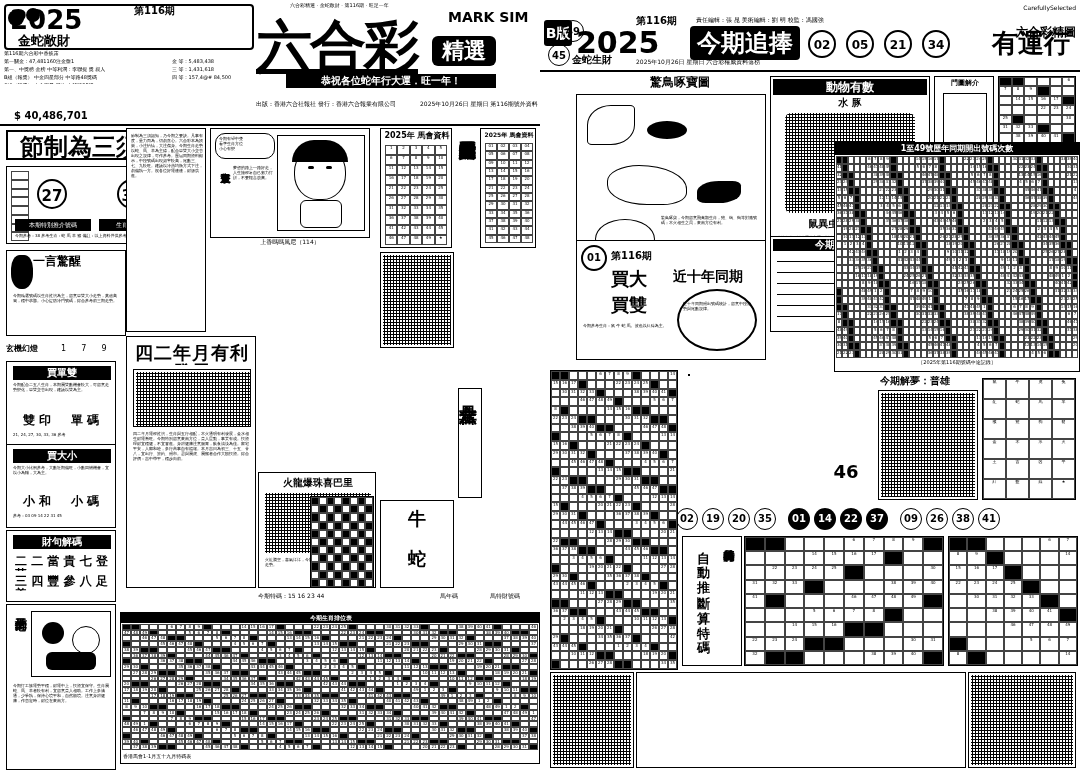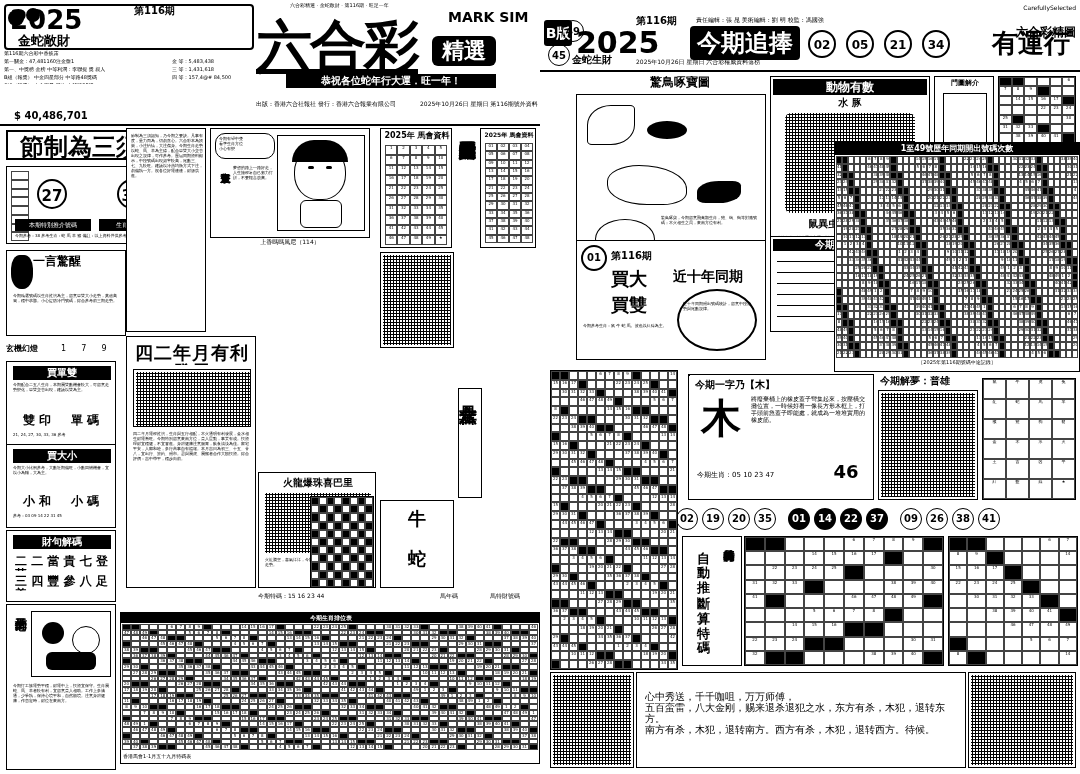--- a/index.html
+++ b/index.html
@@ -2576,26 +2576,20 @@
           <div class="cell">6</div>
           <div class="cell fillblk"></div>
           <div class="cell fillblk"></div>
           <div class="cell"></div>
           <div class="cell"></div>
           <div class="cell"></div>
         </div>
       <div class="bxn t5 ctr" style="left:0;top:216px;width:244px;height:10px;">［2025年第116期號碼中途記錄］</div>
     </div>
 
-    <div class="bx" style="left:148px;top:374px;width:186px;height:126px;">
-      <div class="bxn bold t10" style="left:6px;top:4px;width:120px;height:14px;">今期一字乃【木】</div>
-      <div class="bxn bold t40" style="left:8px;top:22px;width:48px;height:48px;text-align:center;">木</div>
-      <div class="bxn t6" style="left:62px;top:20px;width:118px;height:66px;">將廢棄桶上的橡皮蓋子彎集起來，按壓橫交攤位置，一時候好看一像長方形木框上，打手頭前急蓋子即能處，就成為一堆堆實用的橡皮筋。</div>
-      <div class="bxn t7" style="left:8px;top:96px;width:170px;height:12px;">今期生肖：05 10 23 47</div>
-    </div>
 
     <div class="bx" style="left:148px;top:374px;width:0;height:0;"></div>
     <div class="bxn bold t9" style="left:340px;top:376px;width:90px;height:12px;">今期解夢：普雄</div>
     <div class="bx" style="left:338px;top:390px;width:100px;height:110px;">
       <div class="bxn halftone" style="left:2px;top:2px;width:94px;height:104px;"></div>
     </div>
     <div class="bx" style="left:442px;top:378px;width:94px;height:122px;">
       <div class="grid" style="grid-template-columns:repeat(4,1fr);grid-template-rows:repeat(6,1fr);">
         <div class="cell">鼠</div>
           <div class="cell">牛</div>
@@ -3281,23 +3275,20 @@
           <div class="cell fillblk"></div>
           <div class="cell"></div>
           <div class="cell"></div>
           <div class="cell"></div>
           <div class="cell">34</div>
           <div class="cell">35</div>
         </div>
     </div>
 
     <div class="bx" style="left:96px;top:672px;width:330px;height:96px;">
-      <div class="bxn t10" style="left:8px;top:18px;width:312px;height:74px;white-space:pre-line;">心中秀送，千千咖咀，万万师傅，
-五百蛮雷，八大金刚，赐来退杀退犯之水，东方有杀，木犯，退转东方。
-南方有杀，木犯，退转南方。西方有杀，木犯，退转西方。待候。</div>
     </div>
     <div class="bx" style="left:10px;top:672px;width:84px;height:96px;">
       <div class="bxn halftone" style="left:2px;top:2px;width:78px;height:90px;"></div>
     </div>
     <div class="bx" style="left:428px;top:672px;width:108px;height:96px;">
       <div class="bxn halftone" style="left:2px;top:2px;width:102px;height:90px;"></div>
     </div>
 
   </div>
 

